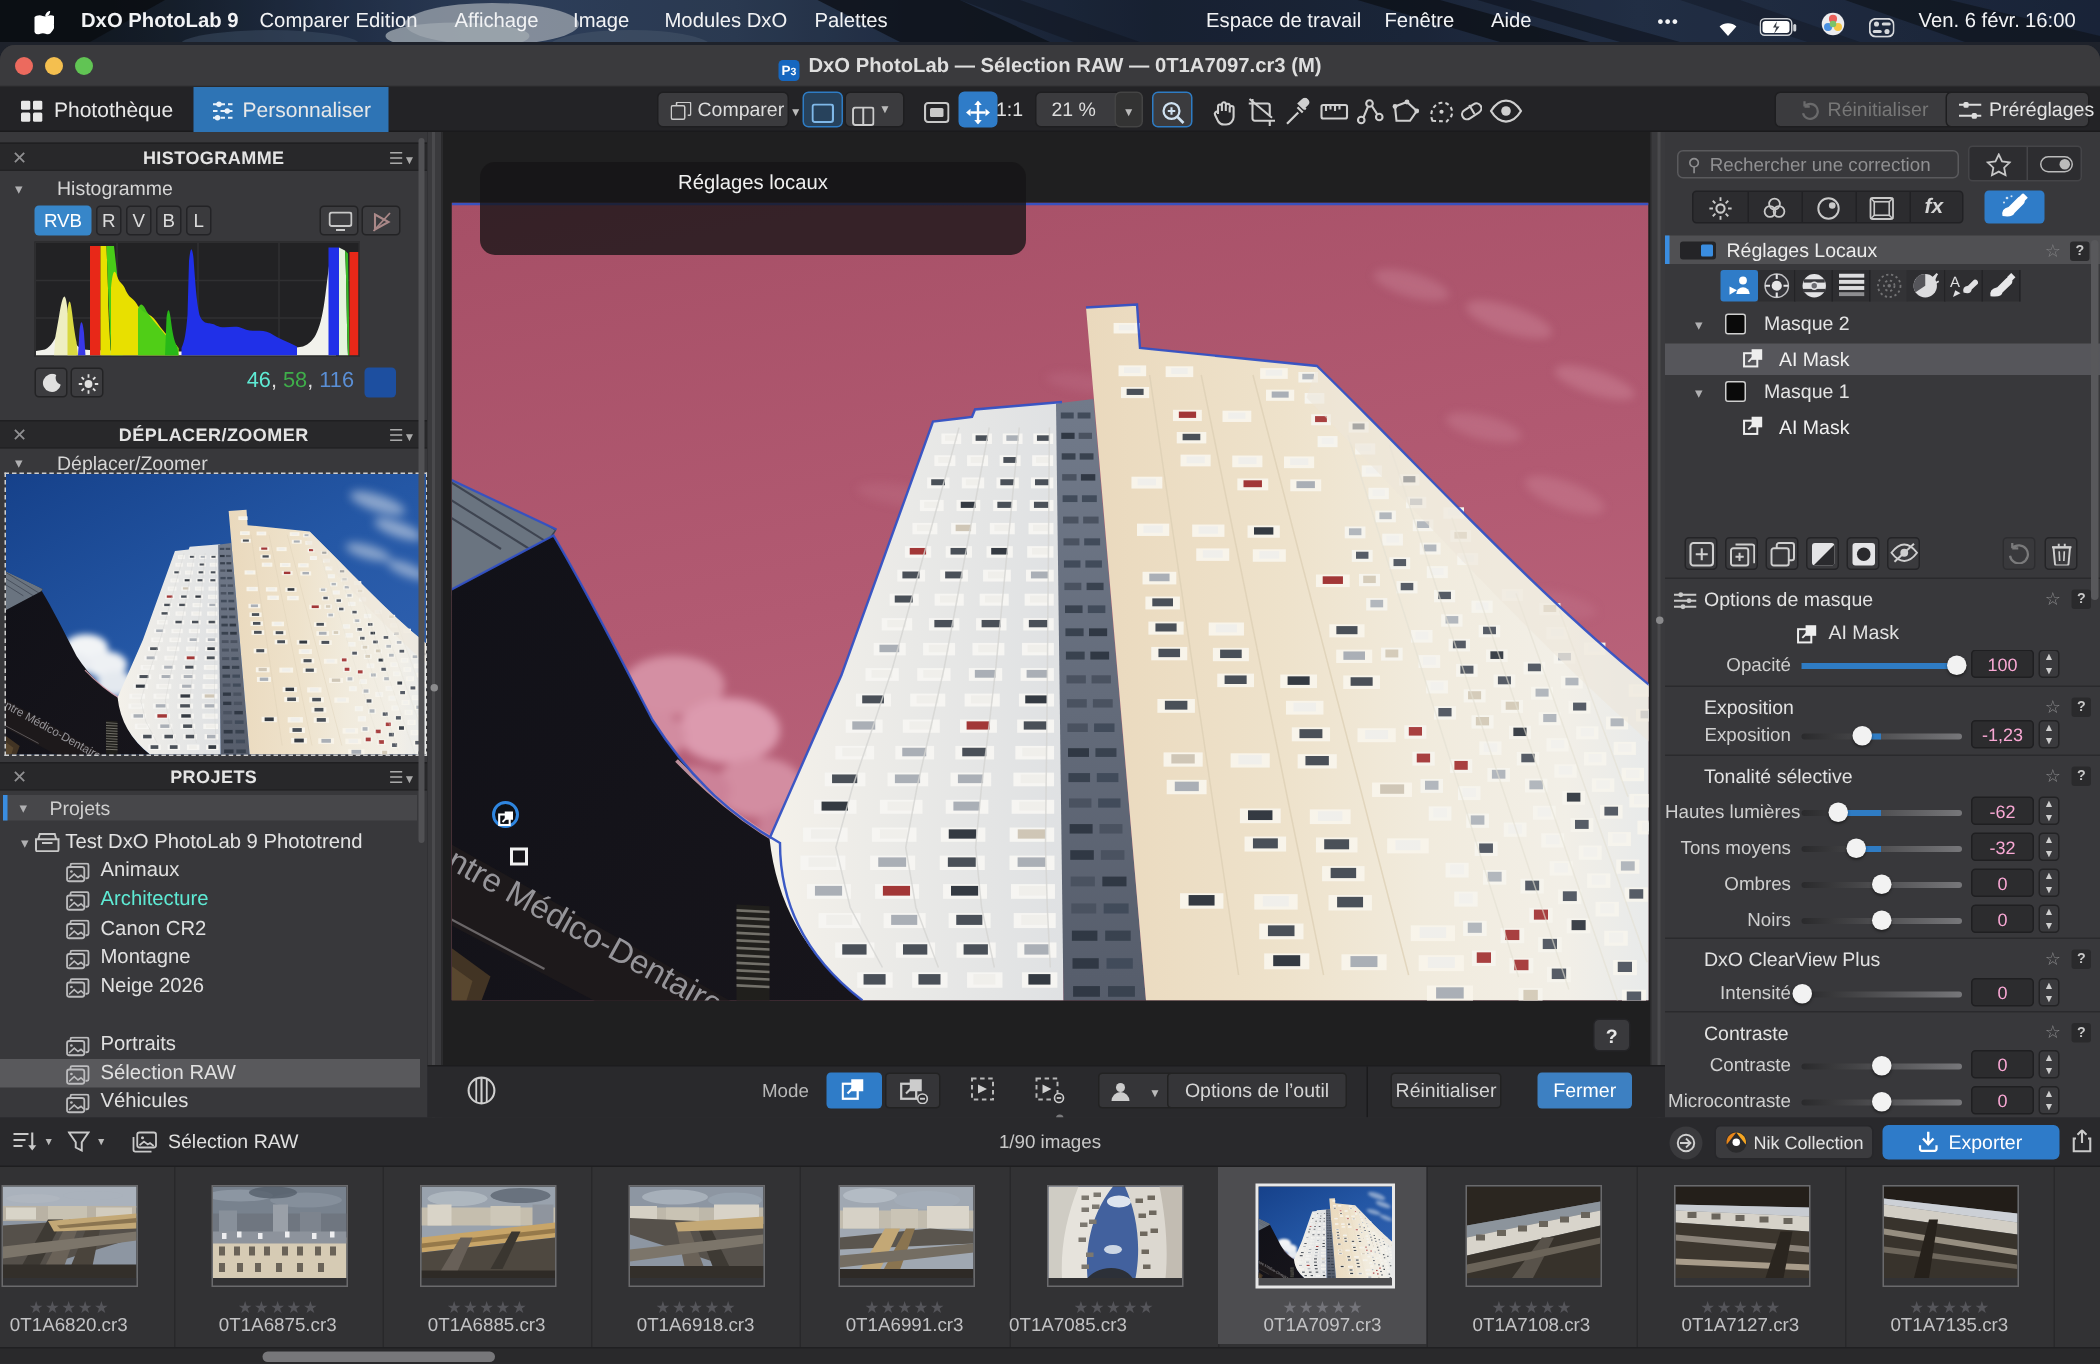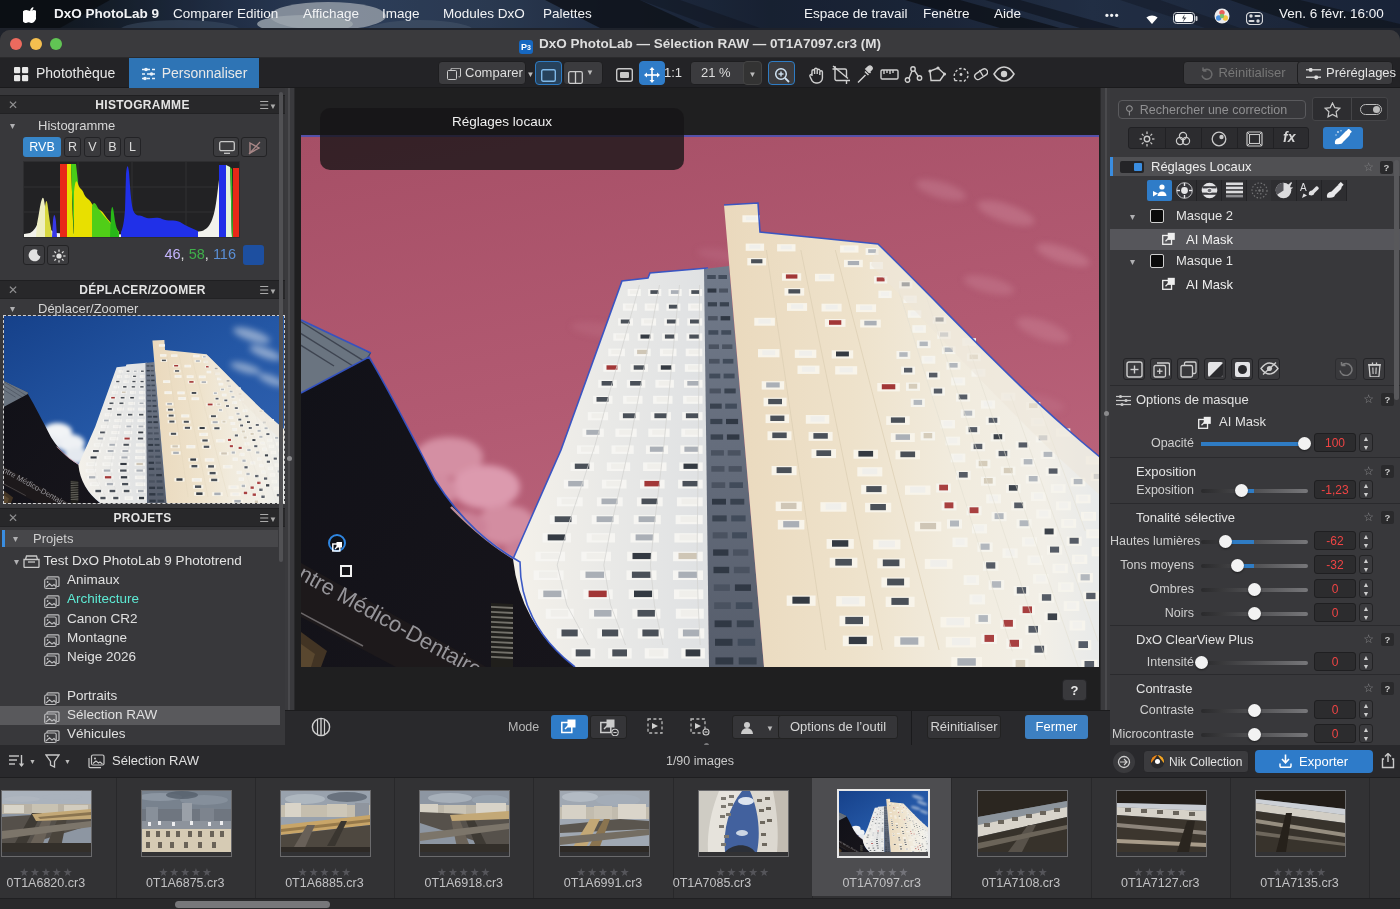--- a/index.html
+++ b/index.html
@@ -27,21 +27,21 @@
 .phdr .m{position:absolute;right:8px;top:3px;color:#aaa;font-size:11px}
 .chev{position:absolute;color:#b0b0b2;font-size:10px}
 
 .sq{position:absolute;background:#3c3c3f;border:1px solid #232325;border-radius:3px}
 
 .slrow{position:absolute;height:20px;width:100%}
 .slrow .lab{position:absolute;left:0;top:3px;font-size:12.5px;color:#cfcfcf;text-align:right;width:84px;white-space:nowrap}
 .track{position:absolute;left:91px;top:9px;width:107px;height:4px;border-radius:2px;background:linear-gradient(90deg,#2a2a2c,#77777a)}
 .fillb{position:absolute;top:0;height:4px;background:#2f7cc4}
 .knob{position:absolute;top:-5px;width:13px;height:13px;border-radius:50%;background:#f2f2f2;box-shadow:0 1px 2px rgba(0,0,0,.5)}
-.val{position:absolute;left:204px;top:0;width:42px;height:19px;background:#2c2c2e;border:1px solid #1f1f21;border-radius:3px;color:#ef4444;font-size:12px;text-align:center;line-height:18px}
+.val{position:absolute;left:204px;top:0;width:42px;height:19px;background:#2c2c2e;border:1px solid #1f1f21;border-radius:3px;color:#f9a8d4;font-size:12px;text-align:center;line-height:18px}
 .stp{position:absolute;left:249px;top:0;width:14px;height:19px;background:#3a3a3d;border:1px solid #232325;border-radius:3px;color:#cfcfcf;font-size:7px;text-align:center;line-height:9px}
 .shdr{position:absolute;width:100%;height:20px;color:#e2e2e2;font-size:13px}
 .shdr .star{position:absolute;right:26px;top:2px;color:#8a8a8c;font-size:12px}
 .shdr .q{position:absolute;right:6px;top:3px;width:13px;height:13px;background:#2a2a2c;border-radius:2px;color:#c8c8c8;font-size:9.5px;text-align:center;line-height:13px;font-weight:bold}
 
 #filmstrip{top:745px;height:164px;background:#323234}
 
 .icon{display:inline-block;vertical-align:middle}
 .abs{position:absolute}
 </style></head>
@@ -1051,21 +1051,21 @@
             <line x1="7" y1="0.5" x2="7" y2="2.8"></line>
             <line x1="7" y1="11.2" x2="7" y2="13.5"></line>
             <line x1="0.5" y1="7" x2="2.8" y2="7"></line>
             <line x1="11.2" y1="7" x2="13.5" y2="7"></line>
             <line x1="2.4" y1="2.4" x2="4" y2="4"></line>
             <line x1="10" y1="10" x2="11.6" y2="11.6"></line>
             <line x1="10" y1="4" x2="11.6" y2="2.4"></line>
             <line x1="2.4" y1="11.6" x2="4" y2="10"></line>
           </g>
         </svg></div>
-   <div class="abs" style="left:128px;top:158px;width:108px;font-size:14.5px;text-align:right"><span style="color:#c4b5fd">46</span><span style="color:#ddd">, </span><span style="color:#3fae4a">58</span><span style="color:#ddd">, </span><span style="color:#5a8fd6">116</span></div>
+   <div class="abs" style="left:128px;top:158px;width:108px;font-size:14.5px;text-align:right"><span style="color:#5eead4">46</span><span style="color:#ddd">, </span><span style="color:#3fae4a">58</span><span style="color:#ddd">, </span><span style="color:#5a8fd6">116</span></div>
    <div class="abs" style="left:243px;top:157px;width:21px;height:20px;background:#1d4fa0;border-radius:3px"></div>
 
    <div class="phdr abs" style="left:0;top:192px;width:285px">
         <span class="x">✕</span>
         <span class="t">DÉPLACER/ZOOMER</span>
         <span class="m">☰<span style="font-size:8px">▼</span></span>
       </div>
    <div class="abs" style="left:0;top:213px;width:285px;height:16px;color:#d6d6d6;font-size:13px">
         <span class="chev" style="left:10px;top:2px">▾</span>
         <span style="position:absolute;left:38px;top:0">Déplacer/Zoomer</span>

